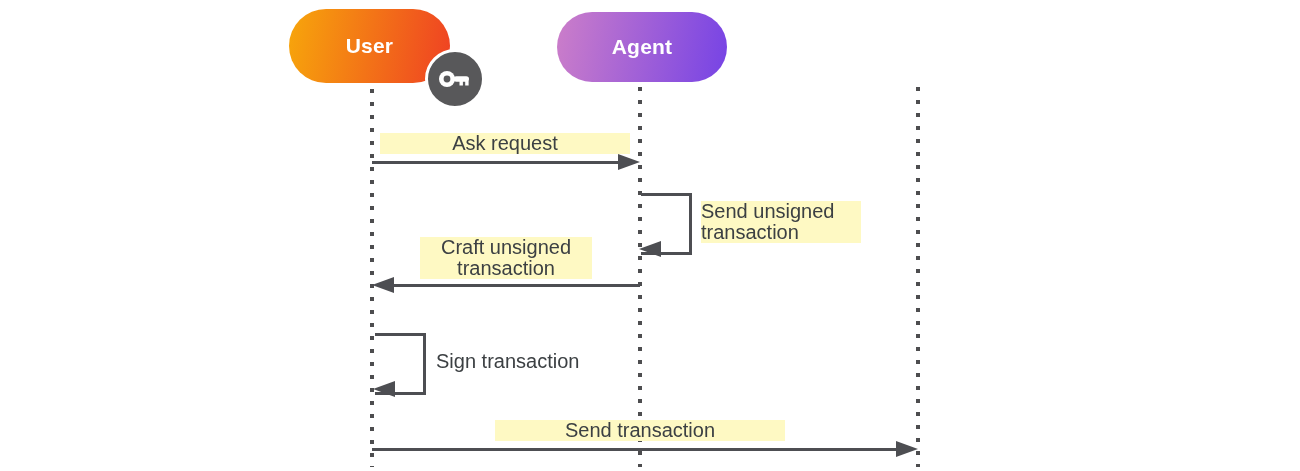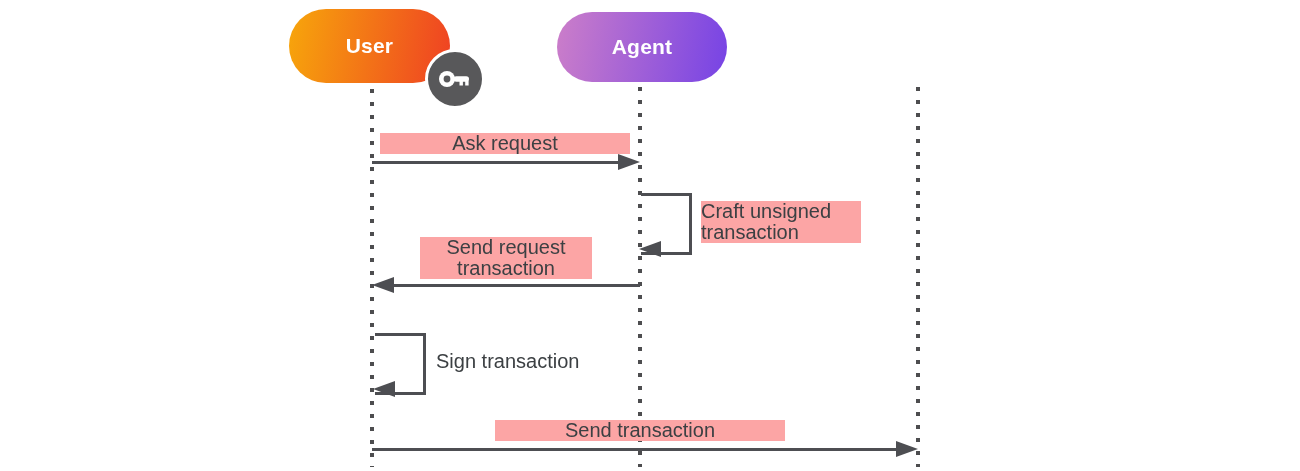--- a/index.html
+++ b/index.html
@@ -60,21 +60,21 @@
   .lifeline-user       { left: 370px; top: 89px; height: 378px; }
   .lifeline-agent      { left: 638px; top: 87px; height: 380px; }
   .lifeline-blockchain { left: 916px; top: 87px; height: 380px; }
 
   
   .msg-label {
     position: absolute;
     font-size: 20px;
     line-height: 21px;
     color: #3C4043;
-    background: #fca5a5;
+    background: #fef9c3;
     z-index: 2;
   }
   .label-ask        { left: 380px; top: 133px; width: 250px; text-align: center; }
   .label-craft      { left: 701px; top: 201px; width: 160px; text-align: left; }
   .label-send-unsigned { left: 420px; top: 237px; width: 172px; text-align: center; }
   .label-sign       { left: 436px; top: 351px; width: 200px; text-align: left; background: transparent; }
   .label-send-tx    { left: 495px; top: 420px; width: 290px; text-align: center; }
 
   
   .arrow-line {
@@ -142,23 +142,23 @@
       <rect x="27.2" y="11.5" width="3.4" height="5" fill="#FFFFFF"></rect>
     </svg>
   </div>
 
   <div class="msg-label label-ask">Ask request</div>
   <div class="arrow-line line-ask"></div>
   <div class="arrow-head right head-ask"></div>
 
   <div class="self-loop loop-agent"></div>
   <div class="arrow-head left head-loop-agent"></div>
-  <div class="msg-label label-craft">Craft unsigned transaction</div>
+  <div class="msg-label label-craft">Send unsigned transaction</div>
 
-  <div class="msg-label label-send-unsigned">Send request transaction</div>
+  <div class="msg-label label-send-unsigned">Craft unsigned transaction</div>
   <div class="arrow-line line-send-unsigned"></div>
   <div class="arrow-head left head-send-unsigned"></div>
 
   <div class="self-loop loop-user"></div>
   <div class="arrow-head left head-loop-user"></div>
   <div class="msg-label label-sign">Sign transaction</div>
 
   <div class="msg-label label-send-tx">Send transaction</div>
   <div class="arrow-line line-send-tx"></div>
   <div class="arrow-head right head-send-tx"></div>

